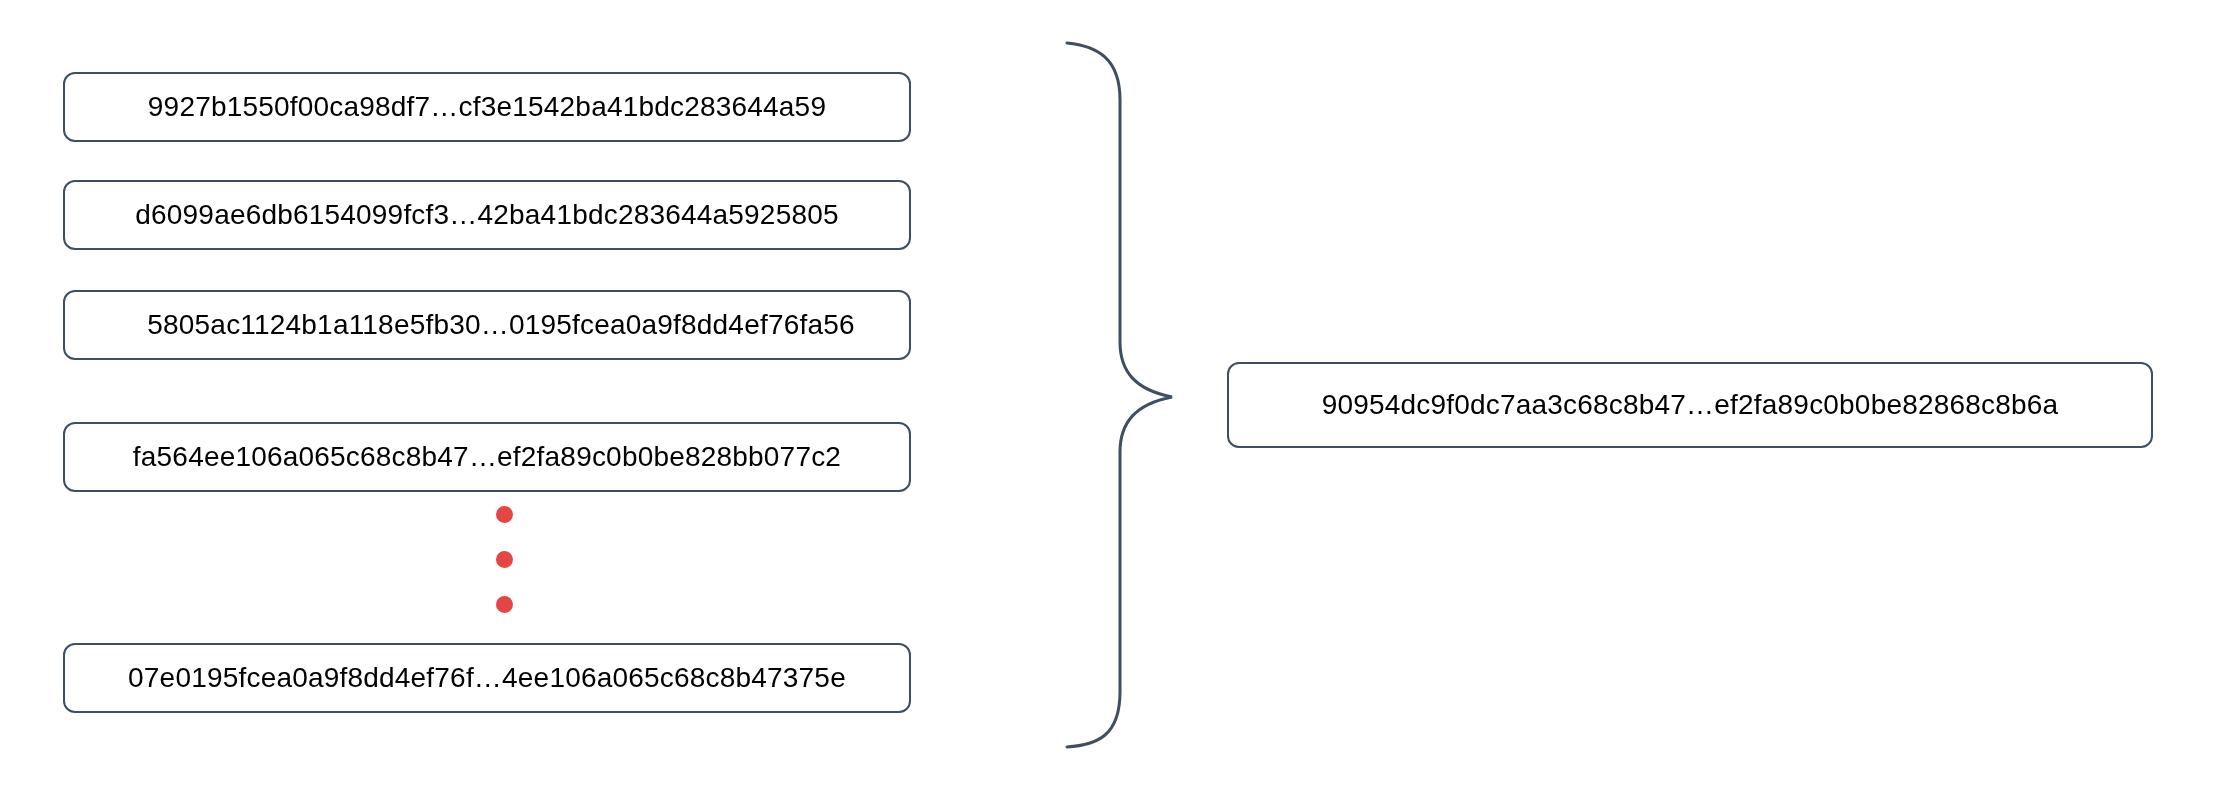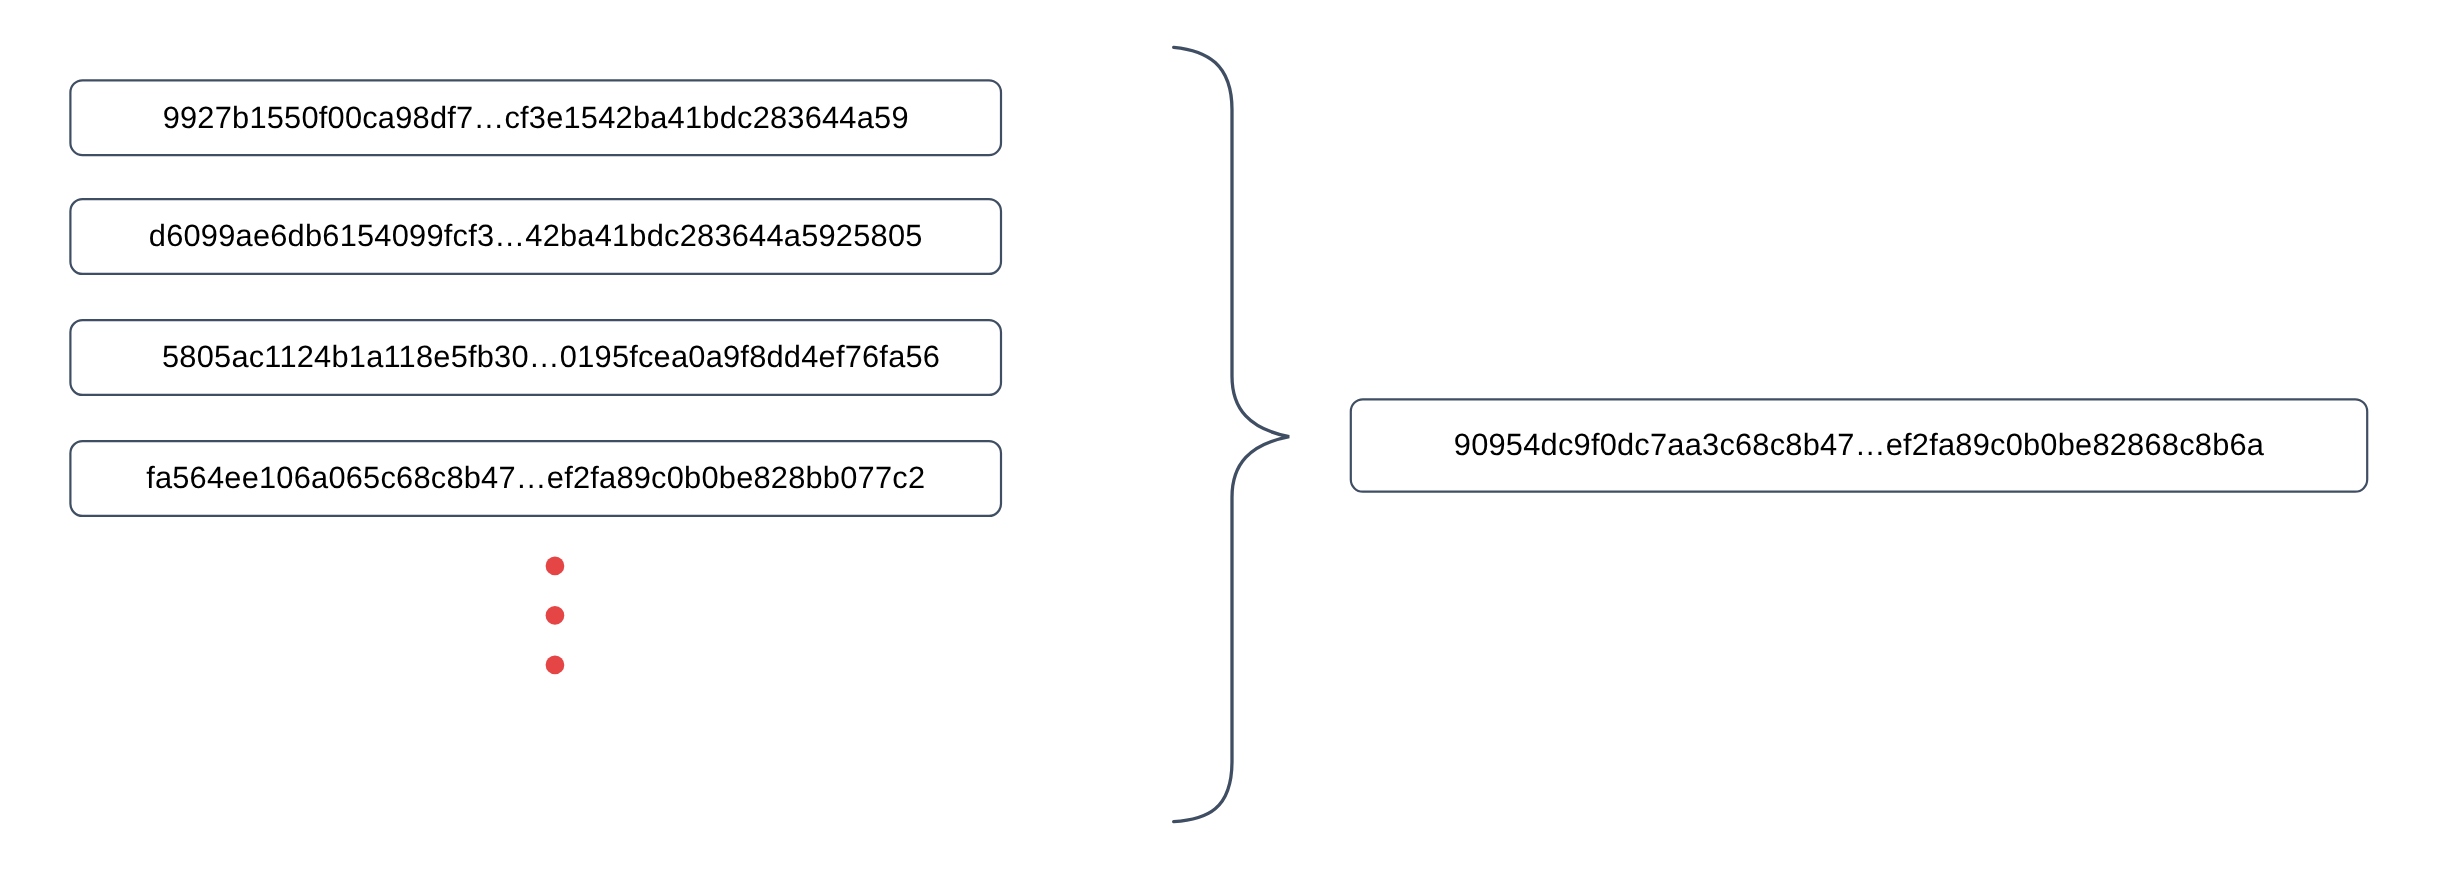--- a/index.html
+++ b/index.html
@@ -78,28 +78,29 @@
 <body>
 
 <div class="canvas">
 
   <div class="hash-box input-box box-1" style="border-color: rgb(63, 78, 99);">9927b1550f00ca98df7…cf3e1542ba41bdc283644a59</div>
 
   <div class="hash-box input-box box-2" style="border-color: rgb(63, 78, 99); text-align: right;">d6099ae6db6154099fcf3…42ba41bdc283644a5925805</div>
 
   <div class="hash-box input-box box-3" style="border-color: rgb(63, 78, 99);">5805ac1124b1a118e5fb30…0195fcea0a9f8dd4ef76fa56</div>
 
-  <div class="hash-box input-box box-4" style="border-color: rgb(63, 78, 99);">fa564ee106a065c68c8b47…ef2fa89c0b0be828bb077c2</div>
+  <div class="hash-box input-box box-4" style="border-color: rgb(63, 78, 99); margin-top: 22px;">fa564ee106a065c68c8b47…ef2fa89c0b0be828bb077c2</div>
 
   <div class="dots">
     <span class="dot" style="background-color: rgb(230, 69, 69);"></span>
     <span class="dot" style="background-color: rgb(230, 69, 69);"></span>
     <span class="dot" style="background-color: rgb(230, 69, 69);"></span>
   </div>
 
+  <div class="hash-box input-box box-5" style="border-color: rgb(63, 78, 99);">07e0195fcea0a9f8dd4ef76f…4ee106a065c68c8b47375e</div>
 
   <svg class="brace-svg" viewBox="0 0 2220 792" xmlns="http://www.w3.org/2000/svg">
     <path class="brace-path" d="M 1067,43
              C 1097,46 1120,58 1120,100
              L 1120,342
              C 1120,372 1136,390 1172,397
              C 1136,404 1120,422 1120,452
              L 1120,692
              C 1120,736 1097,745 1067,747" style="stroke: rgb(63, 78, 99);"></path>
   </svg>

